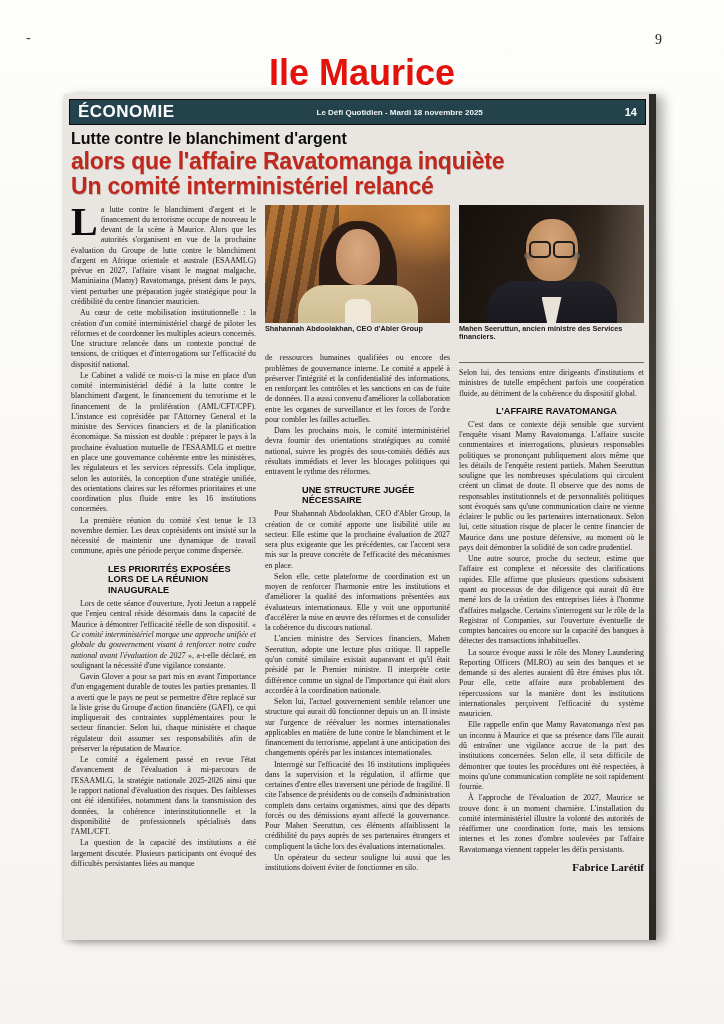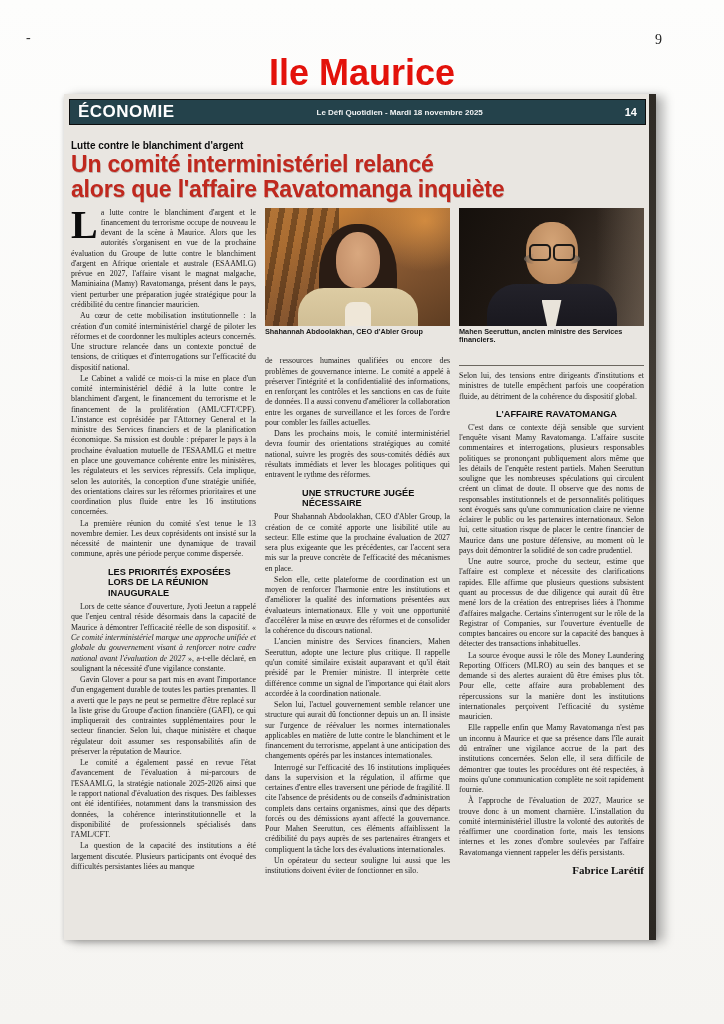--- a/index.html
+++ b/index.html
@@ -18,21 +18,21 @@
   .clip{position:absolute;left:64px;top:94px;width:592px;height:846px;background:#e9e6e1;
     box-shadow:8px 2px 10px rgba(0,0,0,.28), 0 2px 5px rgba(0,0,0,.18);
     padding:5px 10px 0 5px;box-sizing:border-box;overflow:hidden;}
   .page-edge{position:absolute;right:0;top:0;width:7px;height:100%;
     background:linear-gradient(180deg,#2e2a25 0%,#4a443c 50%,#2b2722 100%);}
   .banner{display:flex;align-items:center;background:#24424b;border:1px solid #0d0d0d;color:#fff;
     height:24px;padding:0 8px;font-family:"Liberation Sans", sans-serif;}
   .banner .section{font-size:17px;font-weight:bold;letter-spacing:.5px;}
   .banner .edition{flex:1;text-align:center;font-size:8px;font-weight:bold;opacity:.93;}
   .banner .bpage{font-size:11px;font-weight:bold;}
-  .kicker{font-family:"Liberation Sans", sans-serif;font-weight:bold;font-size:10px;color:#0d0d0d;margin:15px 2px 1px;}
+  .kicker{font-family:"Liberation Sans", sans-serif;font-weight:bold;font-size:16px;color:#0d0d0d;margin:5px 2px 1px;}
   .headline{font-family:"Liberation Sans", sans-serif;font-weight:bold;font-size:23px;line-height:1.1;
     color:#c0281e;margin:0 2px 5px;letter-spacing:-.2px;text-shadow:.5px .5px 0 rgba(60,10,5,.25);}
   .headline span{display:block;}
   .lead{font-weight:bold;font-size:10.6px;line-height:1.24;color:#111;margin:0 2px 7px;}
   .columns{display:flex;gap:9px;padding:0 2px;}
   .colm{flex:1;min-width:0;font-size:7.9px;line-height:1.3;text-align:justify;color:#1b1b1b;}
   .colm p{margin:0 0 1px;text-indent:9px;}
   .colm p.noindent{text-indent:0;}
   .dropcap{float:left;font-size:40px;line-height:31px;font-weight:bold;padding:1px 3px 0 0;color:#0c0c0c;font-family:"Liberation Serif", serif;}
   .subhead{font-family:"Liberation Sans", sans-serif;font-weight:bold;font-size:9.2px;line-height:1.18;
@@ -83,22 +83,22 @@
 
   <div class="clip">
     <div class="banner">
       <span class="section">ÉCONOMIE</span>
       <span class="edition">Le Défi Quotidien - Mardi 18 novembre 2025</span>
       <span class="bpage">14</span>
     </div>
 
     <div class="kicker">Lutte contre le blanchiment d'argent</div>
     <div class="headline">
+      <span>alors que l'affaire Ravatomanga inquiète</span>
       <span>Un comité interministériel relancé</span>
-      <span>alors que l'affaire Ravatomanga inquiète</span>
     </div>
 
     <div class="columns">
 
       <div class="colm">
         <p class="noindent">
           <span class="dropcap">L</span><span>a lutte contre le blanchiment d'argent et le financement du terrorisme occupe de nouveau le devant de la scène à Maurice. Alors que les autorités s'organisent en vue de la prochaine évaluation du Groupe de lutte contre le blanchiment d'argent en Afrique orientale et australe (ESAAMLG) prévue en 2027, l'affaire visant le magnat malgache, Maminiaina (Mamy) Ravatomanga, présent dans le pays, vient perturber une préparation jugée stratégique pour la crédibilité du centre financier mauricien.</span>
         </p>
         <p>Au cœur de cette mobilisation institutionnelle : la création d'un comité interministériel chargé de piloter les réformes et de coordonner les multiples acteurs concernés. Une structure relancée dans un contexte ponctué de tensions, de critiques et d'interrogations sur l'efficacité du dispositif national.</p>
         <p>Le Cabinet a validé ce mois-ci la mise en place d'un comité interministériel dédié à la lutte contre le blanchiment d'argent, le financement du terrorisme et le financement de la prolifération (AML/CFT/CPF). L'instance est coprésidée par l'Attorney General et la ministre des Services financiers et de la planification économique. Sa mission est double : préparer le pays à la prochaine évaluation mutuelle de l'ESAAMLG et mettre en place une gouvernance cohérente entre les ministères, les régulateurs et les services répressifs. Cela implique, selon les autorités, la conception d'une stratégie unifiée, des orientations claires sur les réformes prioritaires et une coordination plus fluide entre les 16 institutions concernées.</p>

